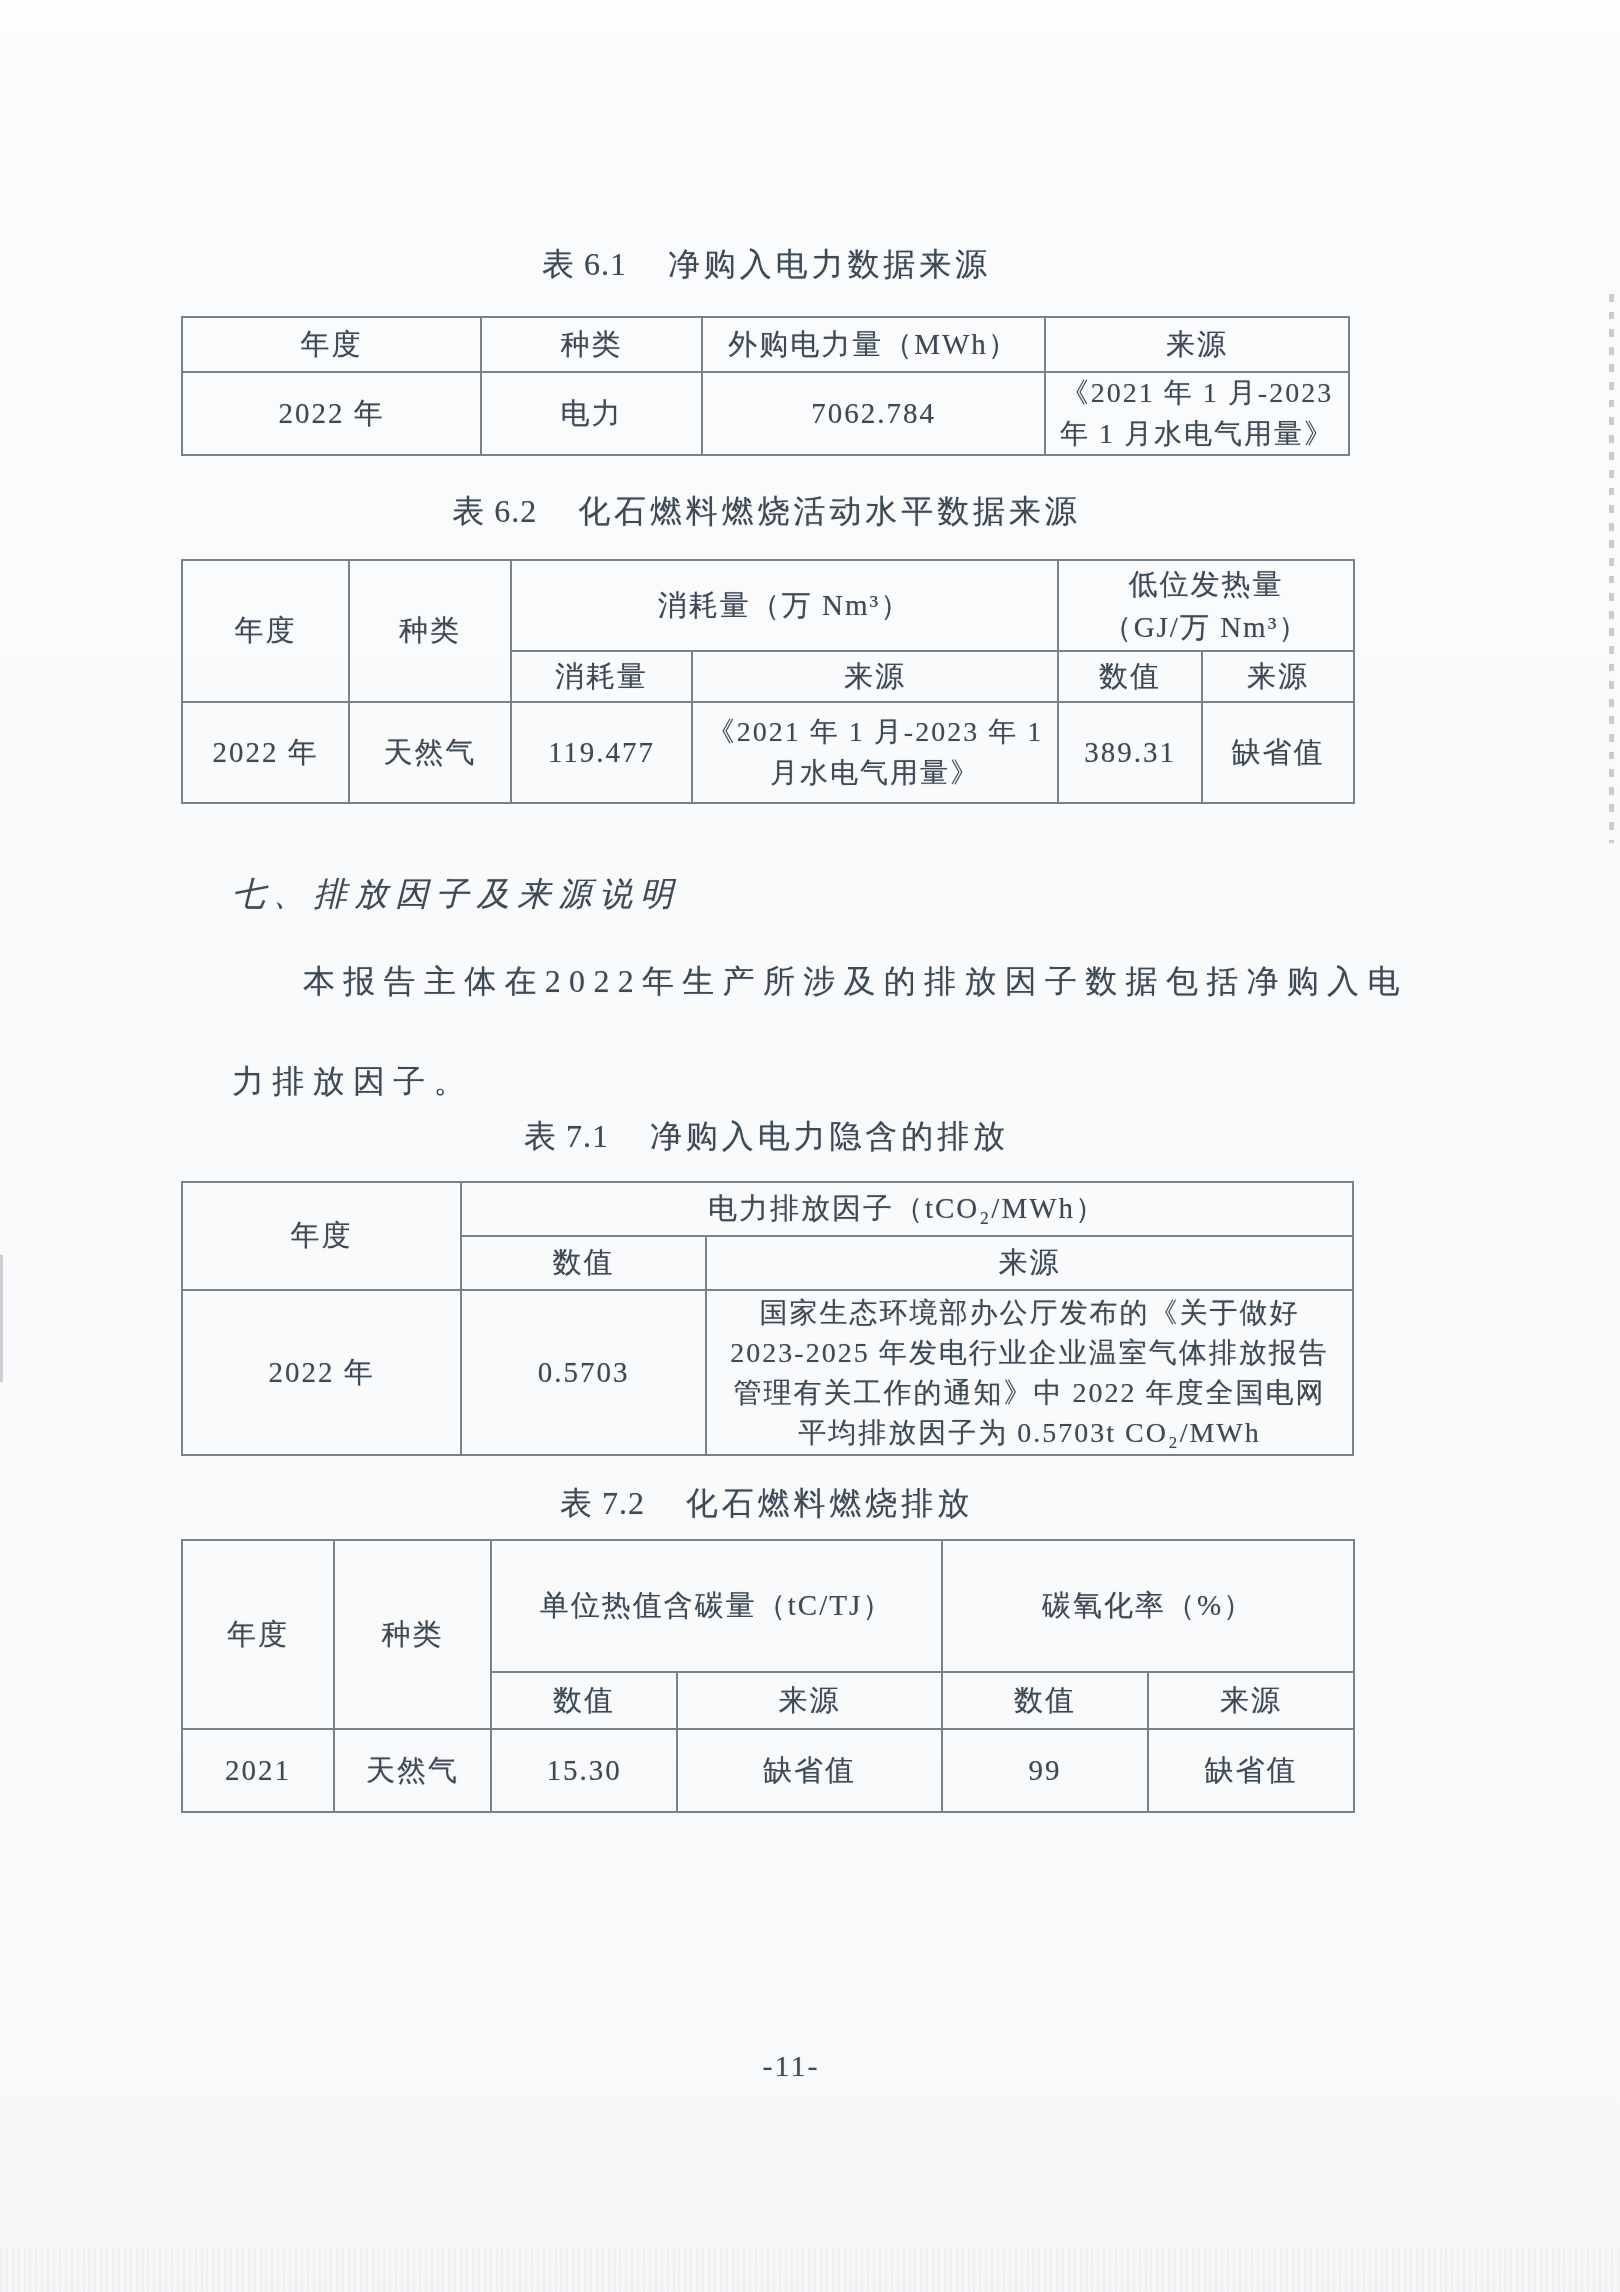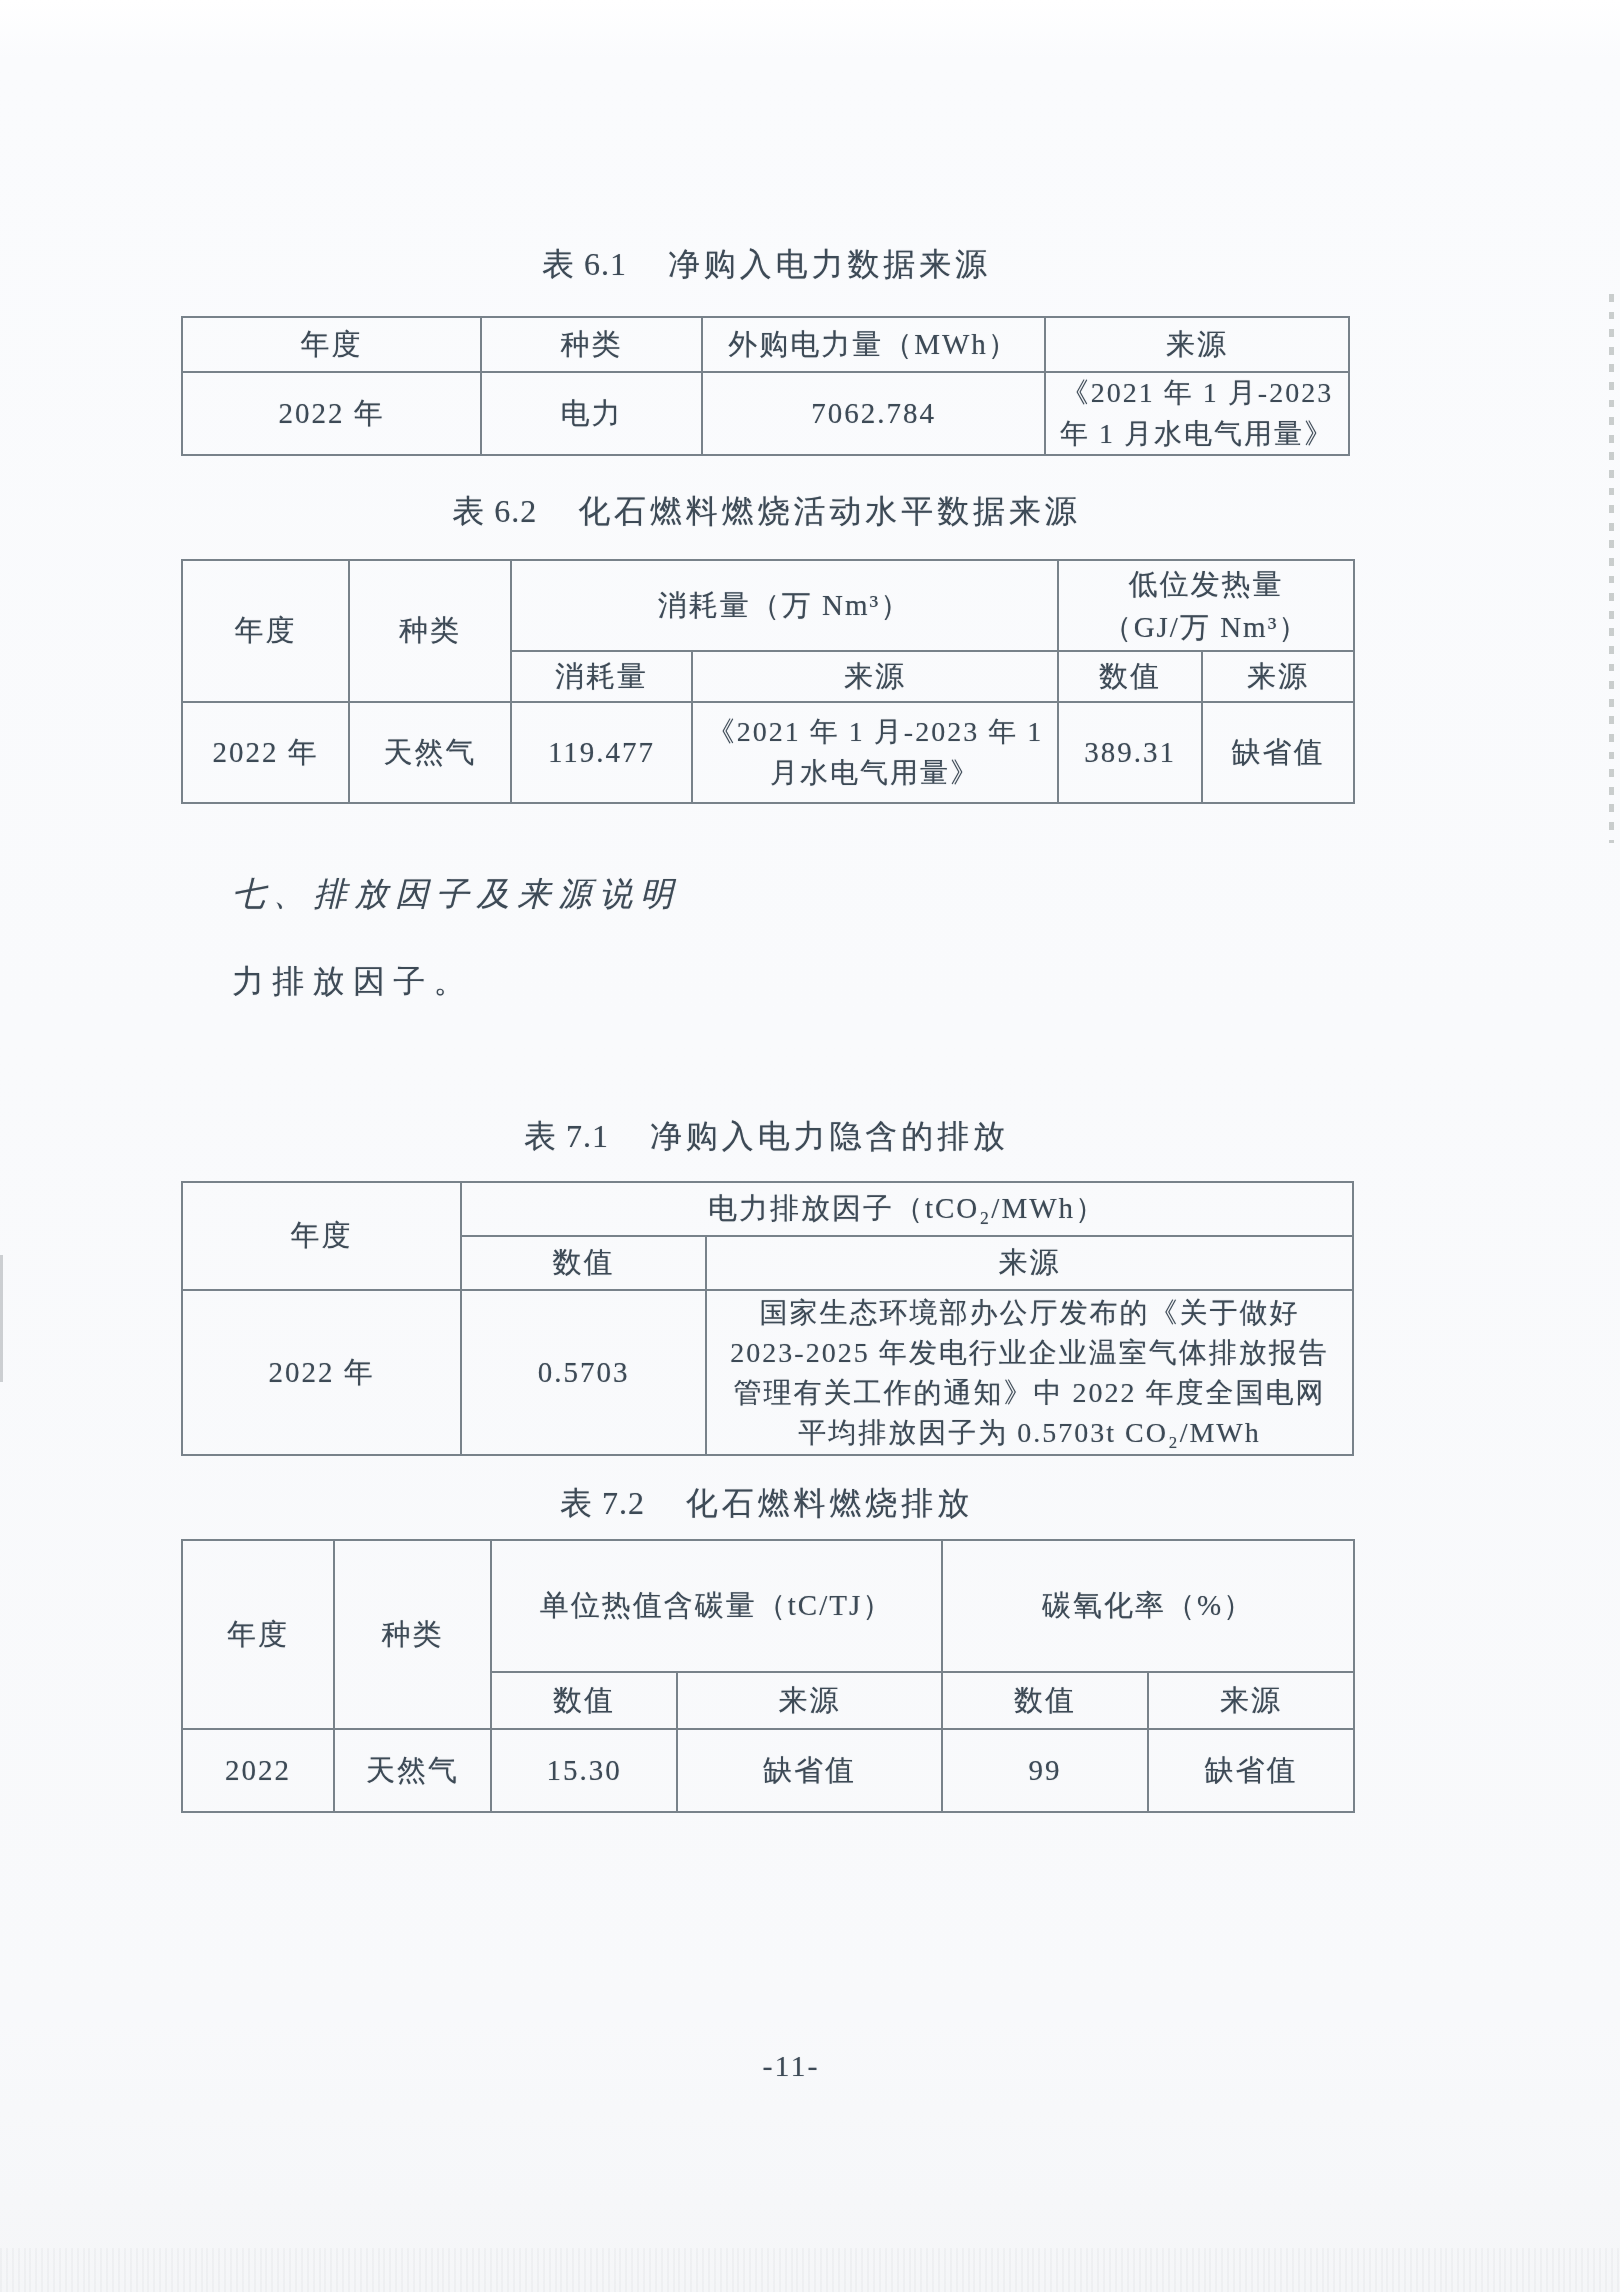--- a/index.html
+++ b/index.html
@@ -142,20 +142,21 @@
 月水电气用量》</td>
       <td class="num">389.31</td>
       <td>缺省值</td>
     </tr>
   </tbody>
     </table>
 
   <h2 class="heading">七、排放因子及来源说明</h2>
 
   <div class="para">
+    <div class="indent">本报告主体在2022年生产所涉及的排放因子数据包括净购入电</div>
     <div>力排放因子。</div>
   </div>
 
   <h2 class="caption" style="top:1115px;">
     <span class="cap-label">表 7.1</span>
     <span>净购入电力隐含的排放</span>
   </h2>
 
   <table class="doc-table" style="top:1181px;">
     <colgroup>
@@ -204,21 +205,21 @@
       <th colspan="2">单位热值含碳量（tC/TJ）</th>
       <th colspan="2">碳氧化率（%）</th>
     </tr>
     <tr style="height:57px">
       <th>数值</th>
       <th>来源</th>
       <th>数值</th>
       <th>来源</th>
     </tr>
     <tr style="height:83px">
-      <td class="num">2022</td>
+      <td class="num">2021</td>
       <td>天然气</td>
       <td class="num">15.30</td>
       <td>缺省值</td>
       <td class="num">99</td>
       <td>缺省值</td>
     </tr>
   </tbody>
     </table>
 
   <div class="page-number">-11-</div>

